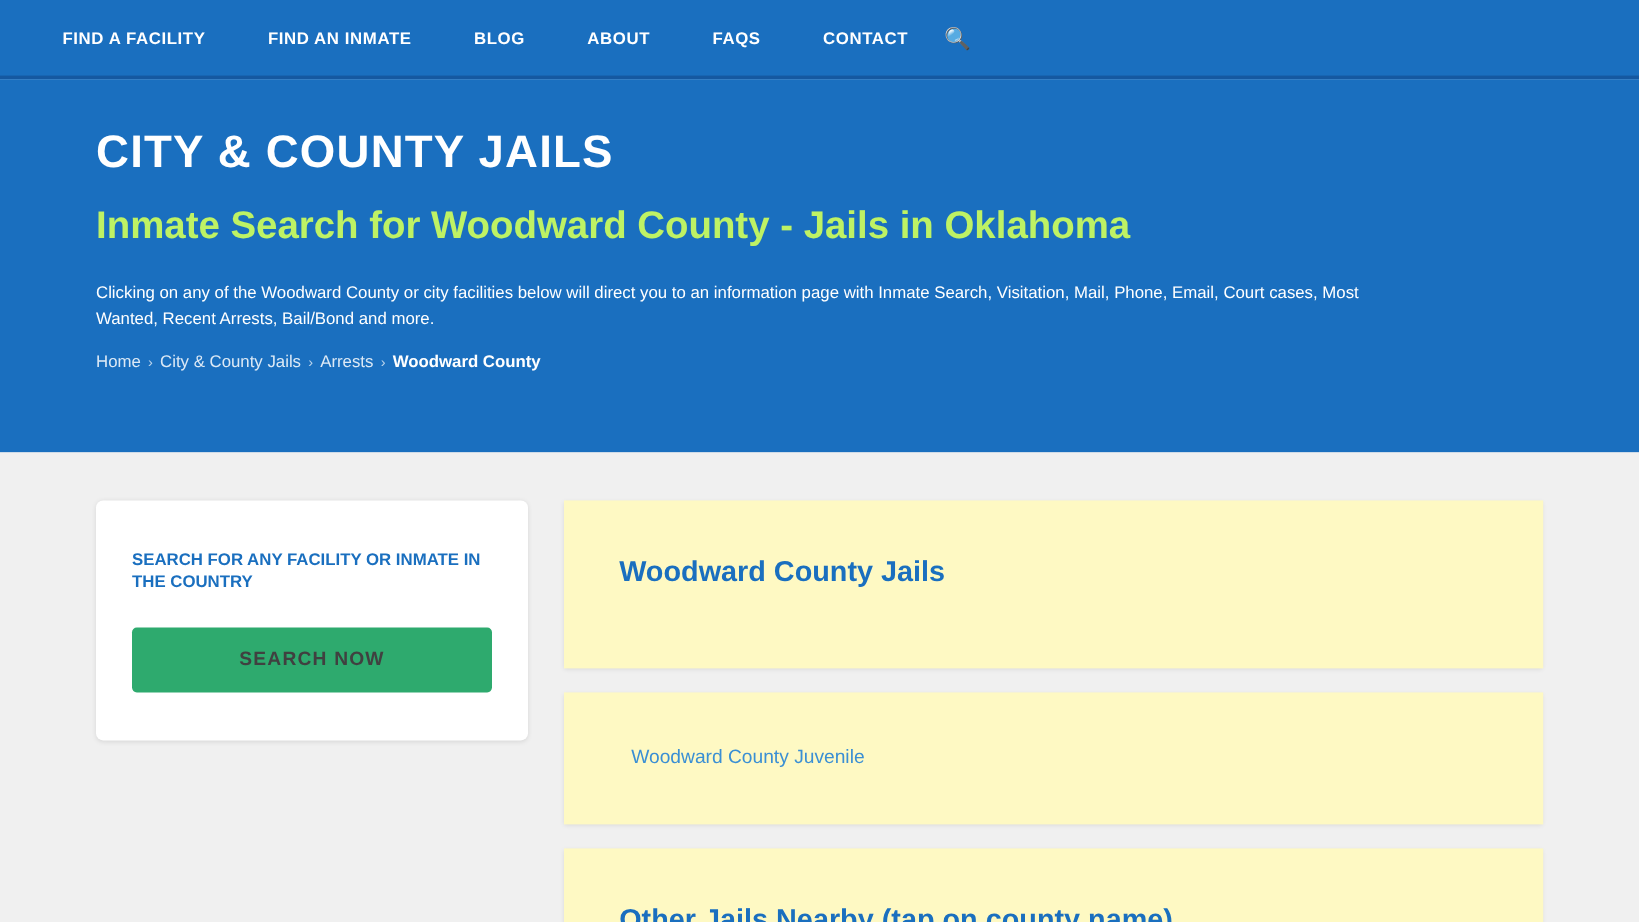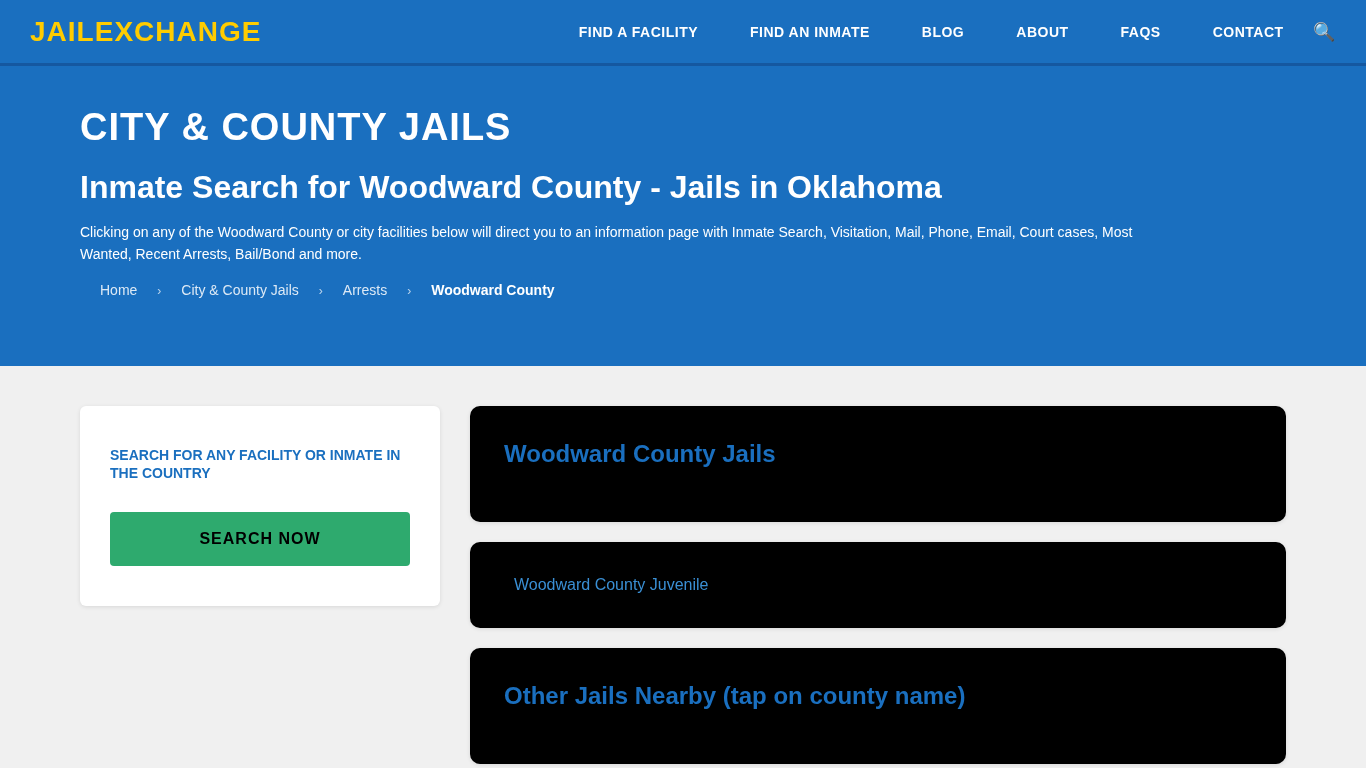--- a/index.html
+++ b/index.html
@@ -64,37 +64,36 @@
       font-size: 38px;
       font-weight: 900;
       color: white;
       text-transform: uppercase;
       letter-spacing: 1px;
       margin-bottom: 20px;
     }
     .hero-title {
       font-size: 32px;
       font-weight: 700;
-      color: #ffffff;
-      margin-bottom: 15px;
+      color: #bef264;
+      margin-bottom: 26px;
     }
     .hero-description {
       font-size: 14px;
       color: white;
       max-width: 1100px;
       line-height: 1.6;
       margin-bottom: 16px;
     }
     .breadcrumb {
       display: flex;
       align-items: flex-end;
-      gap: 20px;
+      gap: 6px;
       font-size: 14px;
       color: rgba(255,255,255,0.85);
-      margin-left: 20px;
     }
     .breadcrumb a {
       color: rgba(255,255,255,0.85);
       text-decoration: none;
       cursor: pointer;
     }
     .breadcrumb-current {
       color: white;
       font-weight: 600;
     }
@@ -127,65 +126,62 @@
       font-weight: 700;
       color: #1a6fbf;
       line-height: 1.3;
       margin-bottom: 30px;
       text-transform: uppercase;
     }
     .search-now-btn {
       display: block;
       width: 100%;
       background: #2eaa6e;
-      color: #000000;
+      color: #404040;
       border: none;
       padding: 18px;
       font-size: 16px;
       font-weight: 700;
       letter-spacing: 1px;
       text-transform: uppercase;
       cursor: pointer;
       border-radius: 4px;
     }
 
     
     .right-panel {
       flex: 1;
       display: flex;
       flex-direction: column;
       gap: 20px;
     }
     .facility-card {
-      background: #000000;
-      border-radius: 10px;
-      padding: 34px;
+      background: #fef9c3;
+      border-radius: 0;
+      padding: 46px;
       box-shadow: 0 1px 4px rgba(0,0,0,0.1);
     }
     .facility-card-title {
       font-size: 24px;
       font-weight: 700;
       color: #1a6fbf;
       margin-bottom: 20px;
       cursor: pointer;
     }
     .facility-link {
       font-size: 16px;
       color: #3a8fd4;
       cursor: pointer;
       padding-left: 10px;
     }
   </style>
 </head>
 <body>
 
 <nav>
-  <div class="logo">
-    <span>JAIL</span><span style="color:#ffcc00">E</span><span>XCHANGE</span>
-  </div>
   <div class="nav-links">
     <a class="nav-link">FIND A FACILITY</a>
     <a class="nav-link">FIND AN INMATE</a>
     <a class="nav-link">BLOG</a>
     <a class="nav-link">ABOUT</a>
     <a class="nav-link">FAQs</a>
     <a class="nav-link">CONTACT</a>
     <span class="nav-search-icon">🔍</span>
   </div>
 </nav>

